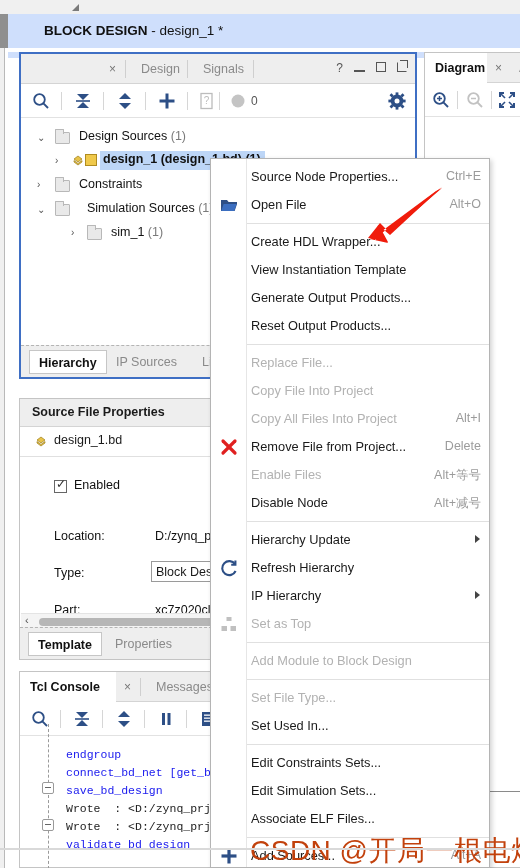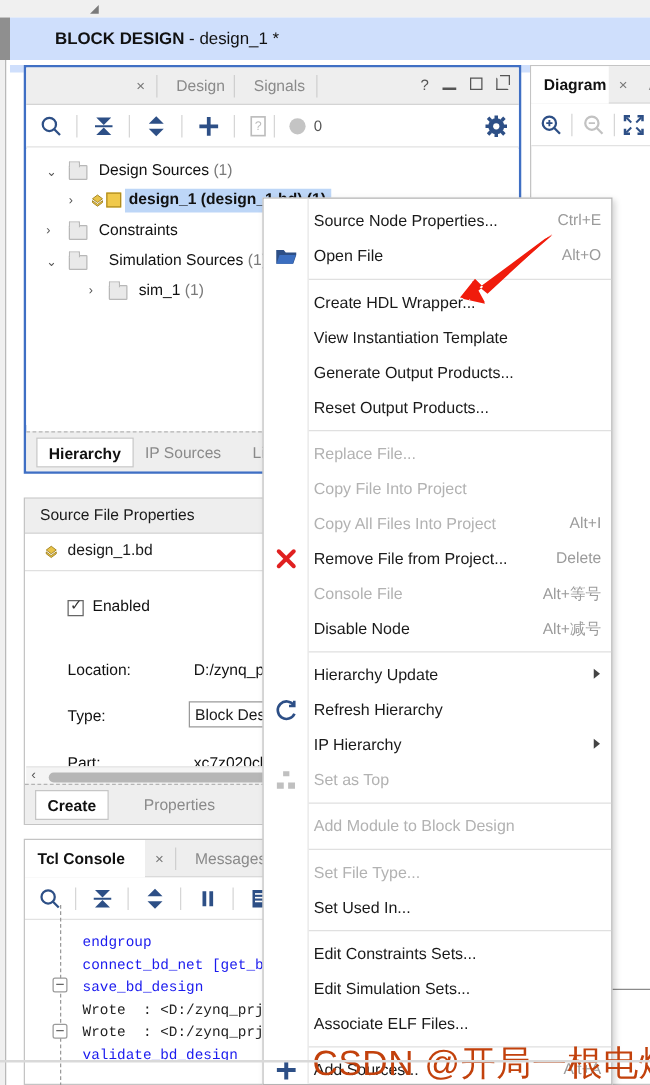--- a/index.html
+++ b/index.html
@@ -73,21 +73,21 @@
   .subtabs { position:absolute; left:0; right:0; bottom:0; height:32px; background:#eeeeee; border-top:1px dashed #b4b4b4;}
   .subtab { position:absolute; top:4px; height:24px; line-height:24px; font-size:12.5px; color:#8a8a8a; padding:0 9px;}
   .subtab.active { background:#ffffff; border:1px solid #c6c6c6; color:#111; font-weight:bold; }
 
   
   .panel-props {
     position:absolute; left:19px; top:398px; width:398px; height:262px;
     border:1px solid #c4c4c4; background:#ffffff;
   }
   .props-head { height:28px; background:#eeeeee; border-bottom:1px solid #d4d4d4; }
-  .props-head span { position:absolute; left:12px; top:6px; font-weight:normal; font-size:12.5px;}
+  .props-head span { position:absolute; left:12px; top:6px; font-weight:bold; font-size:12.5px;}
   .props-file { position:absolute; left:0; top:28px; right:0; height:30px; border-bottom:1px solid #e0e0e0;}
   .pstack { position:absolute; left:14px; top:8px; width:14px; height:13px; }
   .prow { position:absolute; font-size:12.5px; color:#111; }
   .chk { position:absolute; width:13px; height:13px; border:1px solid #666; background:#fff; }
   .chk:after{content:"✓"; position:absolute; left:1px; top:-4px; font-size:12px; color:#333;}
   .typebox { position:absolute; border:1px solid #9a9a9a; background:#fff; height:21px; line-height:20px; padding-left:4px; overflow:hidden; white-space:nowrap;}
   .hscroll { position:absolute; left:1px; bottom:31px; right:1px; height:15px; background:#f4f4f4; border-top:1px solid #e4e4e4;}
   .hscroll .thumb { position:absolute; left:18px; top:4px; width:320px; height:8px; background:#b6b6b6; border-radius:4px;}
   .hscroll .lt { position:absolute; left:4px; top:0px; font-size:11px; color:#555;}
 
@@ -307,21 +307,21 @@
     <span class="typebox" style="left:131px;top:162px;width:92px;font-size:12.5px;">Block Designs</span>
 
     <span class="prow" style="left:34px;top:204px;">Part:</span>
     <span class="prow" style="left:135px;top:204px;">xc7z020clg40</span>
 
     <div class="hscroll">
       <span class="lt">‹</span>
       <span class="thumb"></span>
     </div>
     <div class="subtabs">
-      <div class="subtab active" style="left:8px;"><span>Create</span></div>
+      <div class="subtab active" style="left:8px;"><span>Template</span></div>
       <div class="subtab" style="left:86px;"><span>Properties</span></div>
     </div>
   </div>
 
   <div class="panel-tcl">
     <div class="tabbar">
       <div class="tab active" style="left:0px;width:96px;"><span>Tcl Console</span></div>
       <div class="tab-x" style="left:104px;">×</div>
       <div class="tab-sep" style="left:120px;"></div>
       <div class="tab" style="left:126px;"><span>Messages</span></div>
@@ -468,21 +468,21 @@
         </div>
         <div class="mi dis" style="top: 246px;">
           <span class="mlabel">Copy All Files Into Project</span>
           <span class="macc">Alt+I</span>
         </div>
         <div class="mi" style="top: 274px;">
           <span class="mlabel">Remove File from Project...</span>
           <span class="macc">Delete</span>
         </div>
         <div class="mi dis" style="top: 302px;">
-          <span class="mlabel">Console File</span>
+          <span class="mlabel">Enable Files</span>
           <span class="macc">Alt+等号</span>
         </div>
         <div class="mi" style="top: 330px;">
           <span class="mlabel">Disable Node</span>
           <span class="macc">Alt+减号</span>
         </div>
         <div class="msep" style="top: 362px;"></div>
         <div class="mi" style="top: 367px;">
           <span class="mlabel">Hierarchy Update</span>
           <span class="marrow"></span>

